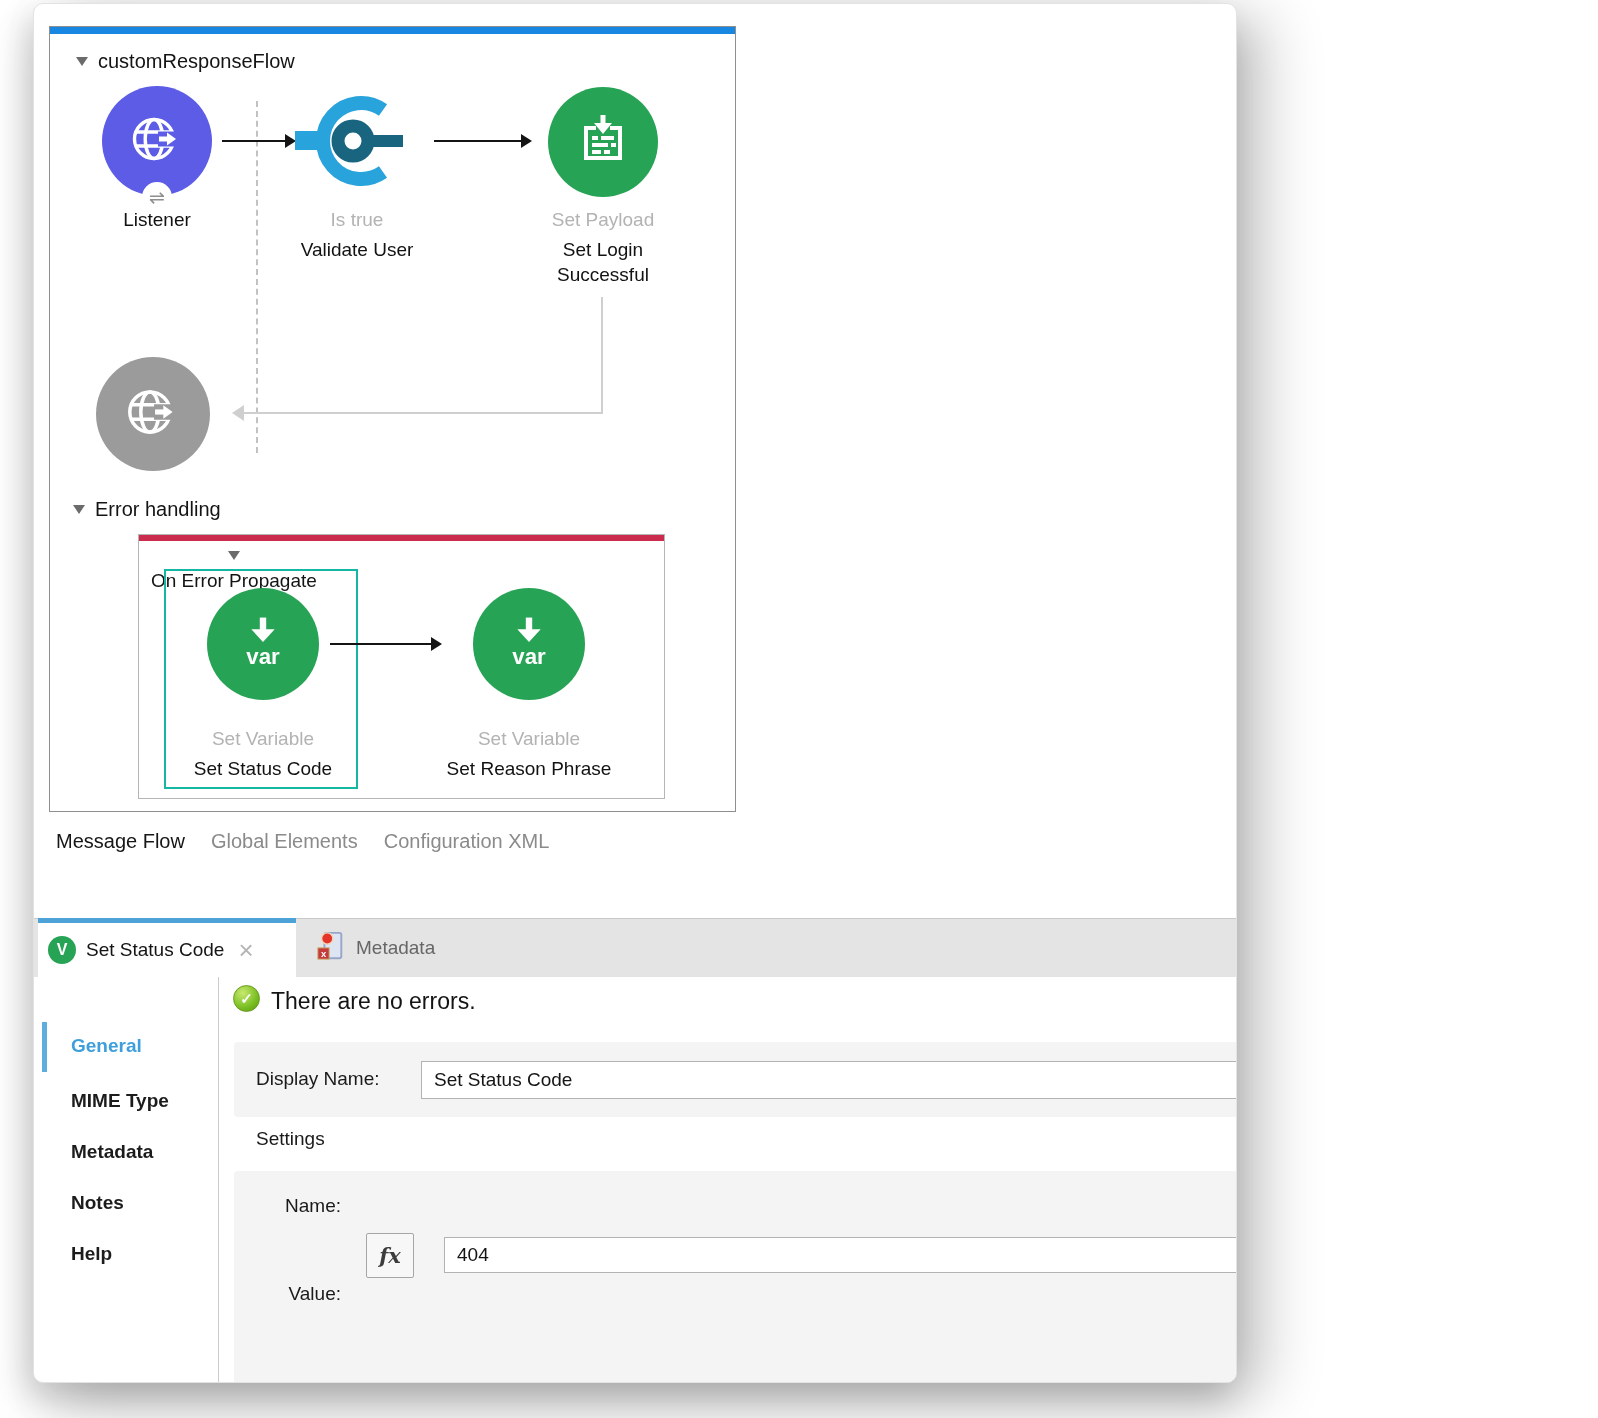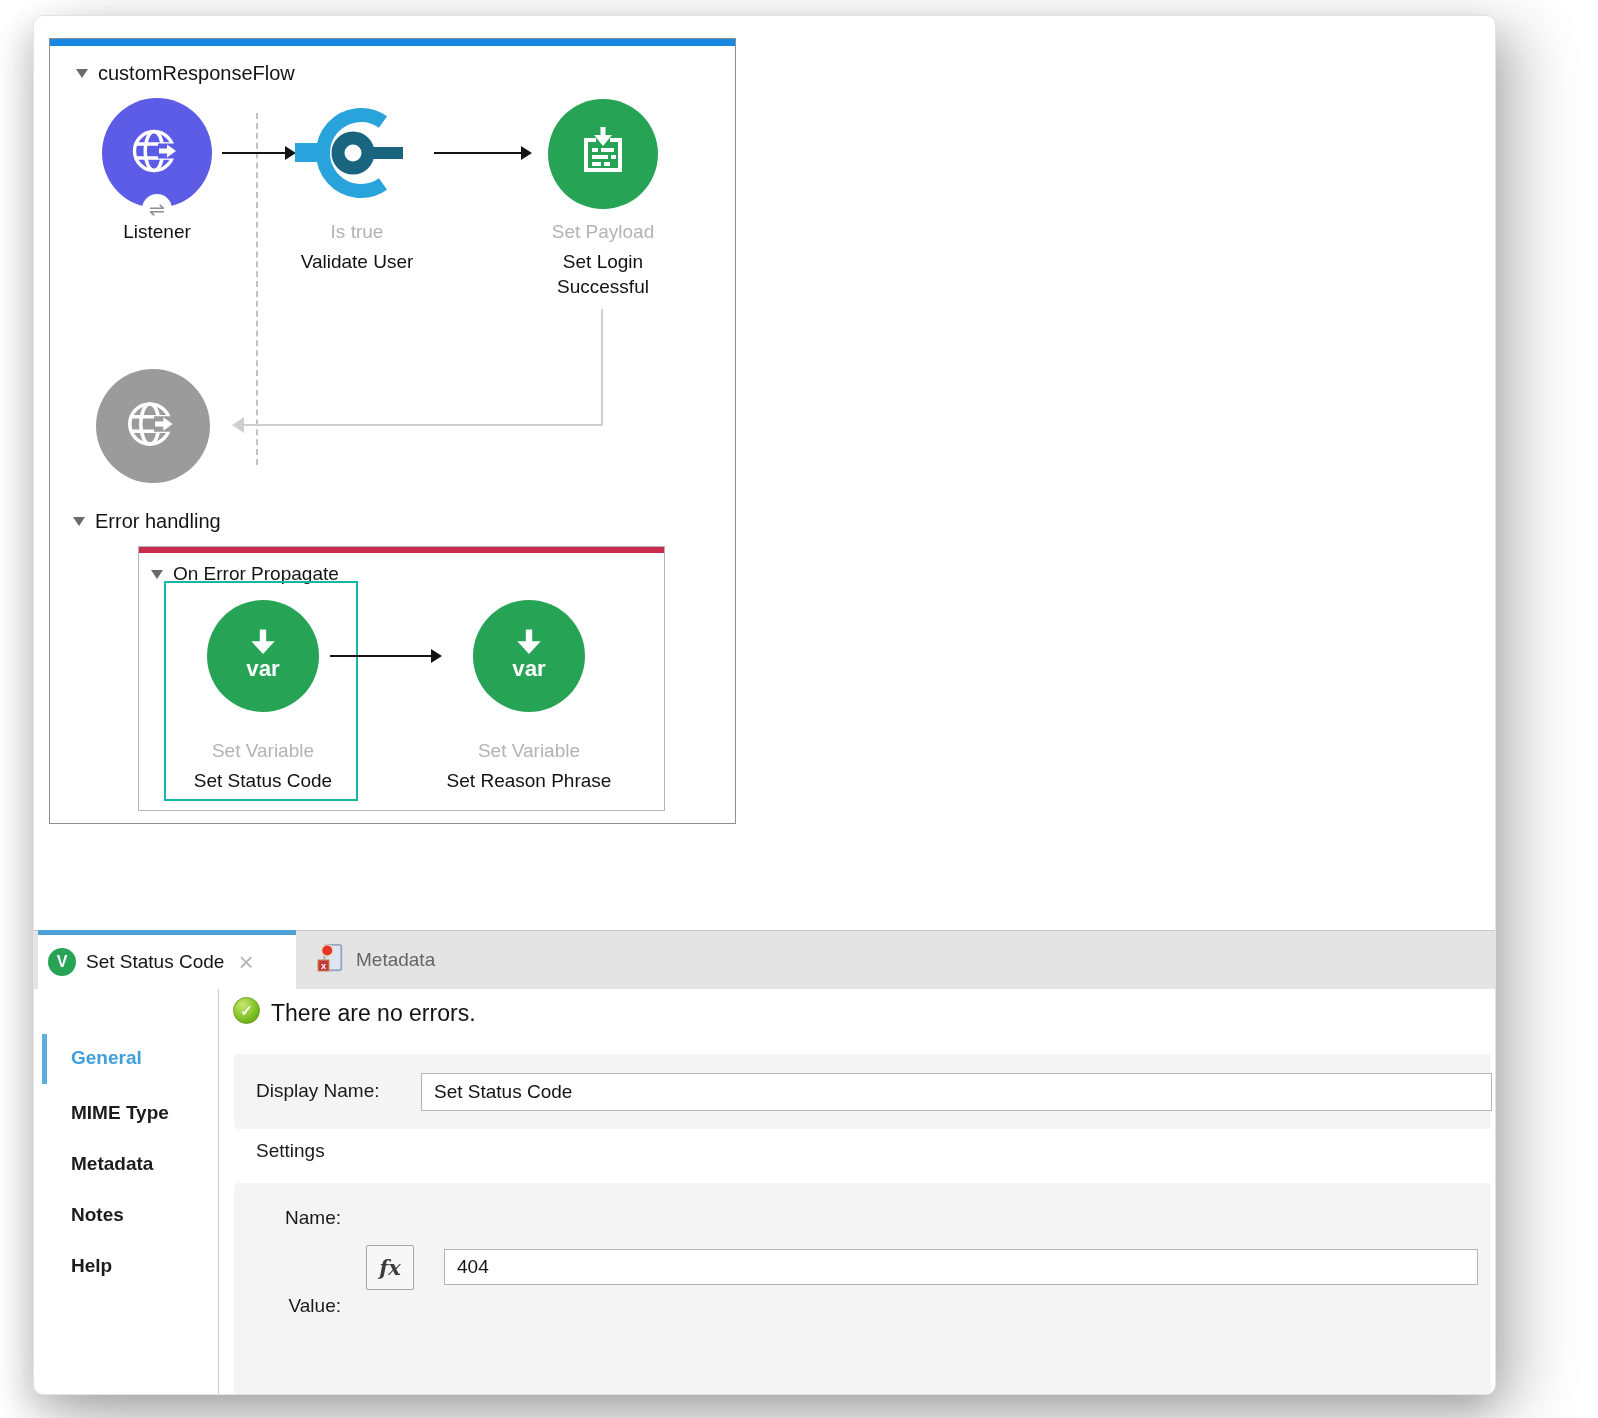--- a/index.html
+++ b/index.html
@@ -1,20 +1,20 @@
 <!DOCTYPE html>
 <html><head>
 <meta charset="utf-8">
 <style>
   * { margin:0; padding:0; box-sizing:border-box; }
   html,body { width:1598px; height:1418px; background:#ffffff; font-family:"Liberation Sans",sans-serif; position:relative; overflow:hidden; }
   .abs { position:absolute; }
 
   
-  .card { position:absolute; left:33px; top:15px; width:1463px; height:1380px; background:#fff;
+  .card { position:absolute; left:33px; top:3px; width:1204px; height:1380px; background:#fff;
           border:1px solid #e3e3e6; border-radius:10px; overflow:hidden;
           box-shadow: 30px 12px 60px rgba(0,0,0,.20), -10px 12px 30px rgba(0,0,0,.10), 0 26px 46px rgba(0,0,0,.14); }
 
   
   .flow-box { left:15px; top:22px; width:687px; height:786px; border:1px solid #8f8f8f; background:#fff; }
   .flow-bluebar { left:16px; top:23px; width:685px; height:7px; background:#1787e1; }
   .hdr-row { display:flex; align-items:center; gap:10px; }
   .tri { width:0; height:0; border-left:6px solid transparent; border-right:6px solid transparent; border-top:9px solid #6b6b6b; }
   .flow-title-row { left:42px; top:46px; }
   .hdr-text { font-size:20px; color:#141414; }
@@ -50,21 +50,21 @@
   .payload-node  { left:514px; top:83px; width:110px; height:110px; }
 
   .gline { background:#cfcfcf; }
   .resp-vline { left:567px; top:293px; width:2px; height:117px; }
   .resp-hline { left:203px; top:408px; width:366px; height:2px; }
   .resp-ahead { left:190px; top:401px; width:0; height:0; border:8px solid transparent; border-right:12px solid #cfcfcf; }
 
   .errh-label-row { left:39px; top:494px; }
   .error-box { left:104px; top:530px; width:527px; height:265px; border:1px solid #b5b5b5; background:#fff; }
   .error-redbar { left:105px; top:531px; width:525px; height:6px; background:#cb2b4c; }
-  .error-title-row { left:117px; top:547px; }
+  .error-title-row { left:117px; top:547px;flex-direction:column; }
   .error-title-row .hdr-text { font-size:19px; }
   .selection-rect { left:130px; top:565px; width:194px; height:220px; border:2px solid #14b8a2; }
   .var1-node { left:173px; top:584px; width:112px; height:112px; }
   .var2-node { left:439px; top:584px; width:112px; height:112px; }
   .var1-type { left:129px; top:724px; width:200px; }
   .var1-name { left:129px; top:754px; width:200px; }
   .var2-type { left:395px; top:724px; width:200px; }
   .var2-name { left:385px; top:754px; width:220px; }
 
   
@@ -241,20 +241,25 @@
           <rect x="29" y="9" width="6" height="13"></rect>
           <polygon points="21,20 43,20 32,32"></polygon>
         </g>
         <text x="32" y="53" text-anchor="middle" font-size="21" font-weight="bold" fill="#fff" font-family="Liberation Sans, sans-serif">var</text>
       </svg>
     </span>
   </div>
   <div class="abs node-type var2-type">Set Variable</div>
   <div class="abs node-name var2-name">Set Reason Phrase</div>
 
+  <div class="abs editor-tabs">
+    <div class="editor-tab active">Message Flow</div>
+    <div class="editor-tab">Global Elements</div>
+    <div class="editor-tab">Configuration XML</div>
+  </div>
 
   <div class="abs tabstrip"></div>
 
   <div class="abs active-tab">
     <div class="vbadge">V</div>
     <div class="atab-label">Set Status Code</div>
     <div class="close-x">×</div>
   </div>
 
   <div class="abs problems-tab">

